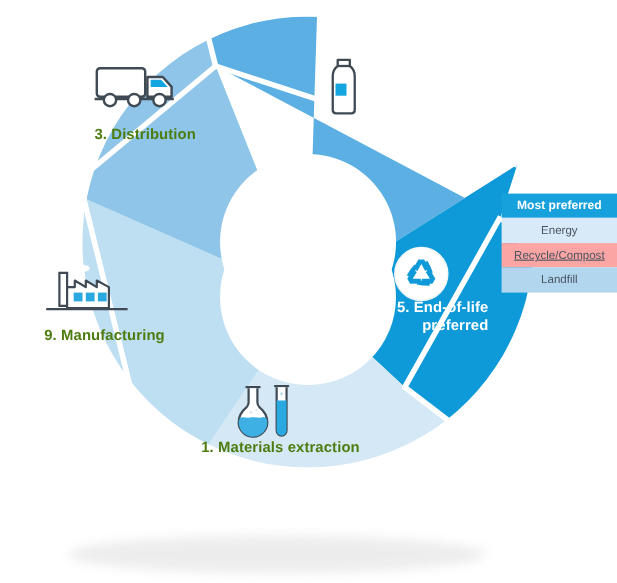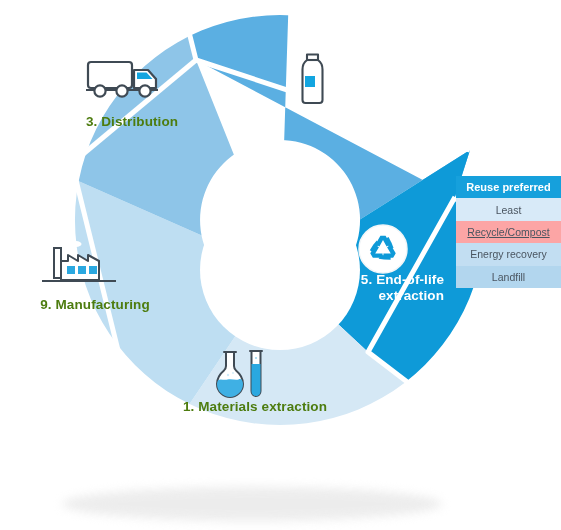--- a/index.html
+++ b/index.html
@@ -211,24 +211,23 @@
 
   <div class="seg-label" id="lbl-distribution">3. Distribution</div>
 
 
   <div class="seg-label" id="lbl-manufacturing">9. Manufacturing</div>
 
   <div class="seg-label" id="lbl-materials">1. Materials extraction</div>
 
   <div class="seg-label light wrap" id="lbl-endoflife">
     <span>5. End-of-life</span><br>
-    <span>extraction</span>
+    <span>preferred</span>
   </div>
 
   <div class="panel">
-    <div class="panel-row accent">Reuse preferred</div>
-    <div class="panel-row r1">Least</div>
+    <div class="panel-row accent">Most preferred</div>
+    <div class="panel-row r1">Energy</div>
     <div class="panel-row r2">Recycle/Compost</div>
-    <div class="panel-row r3">Energy recovery</div>
     <div class="panel-row r4">Landfill</div>
   </div>
 
 </div>
 
 </body></html>

